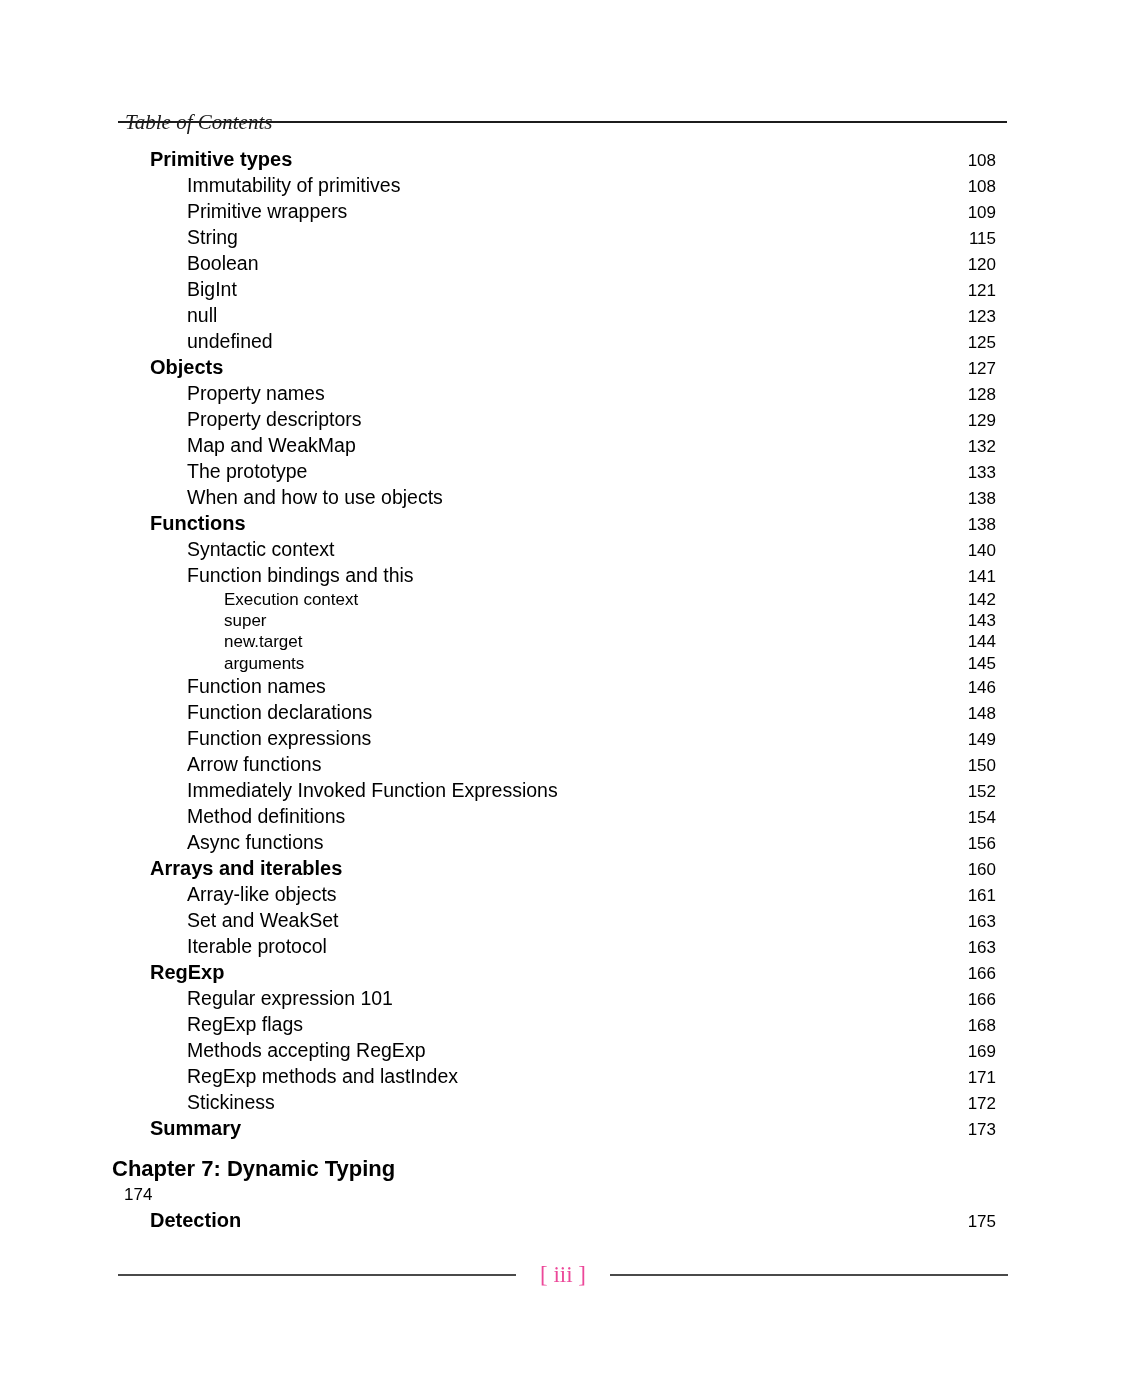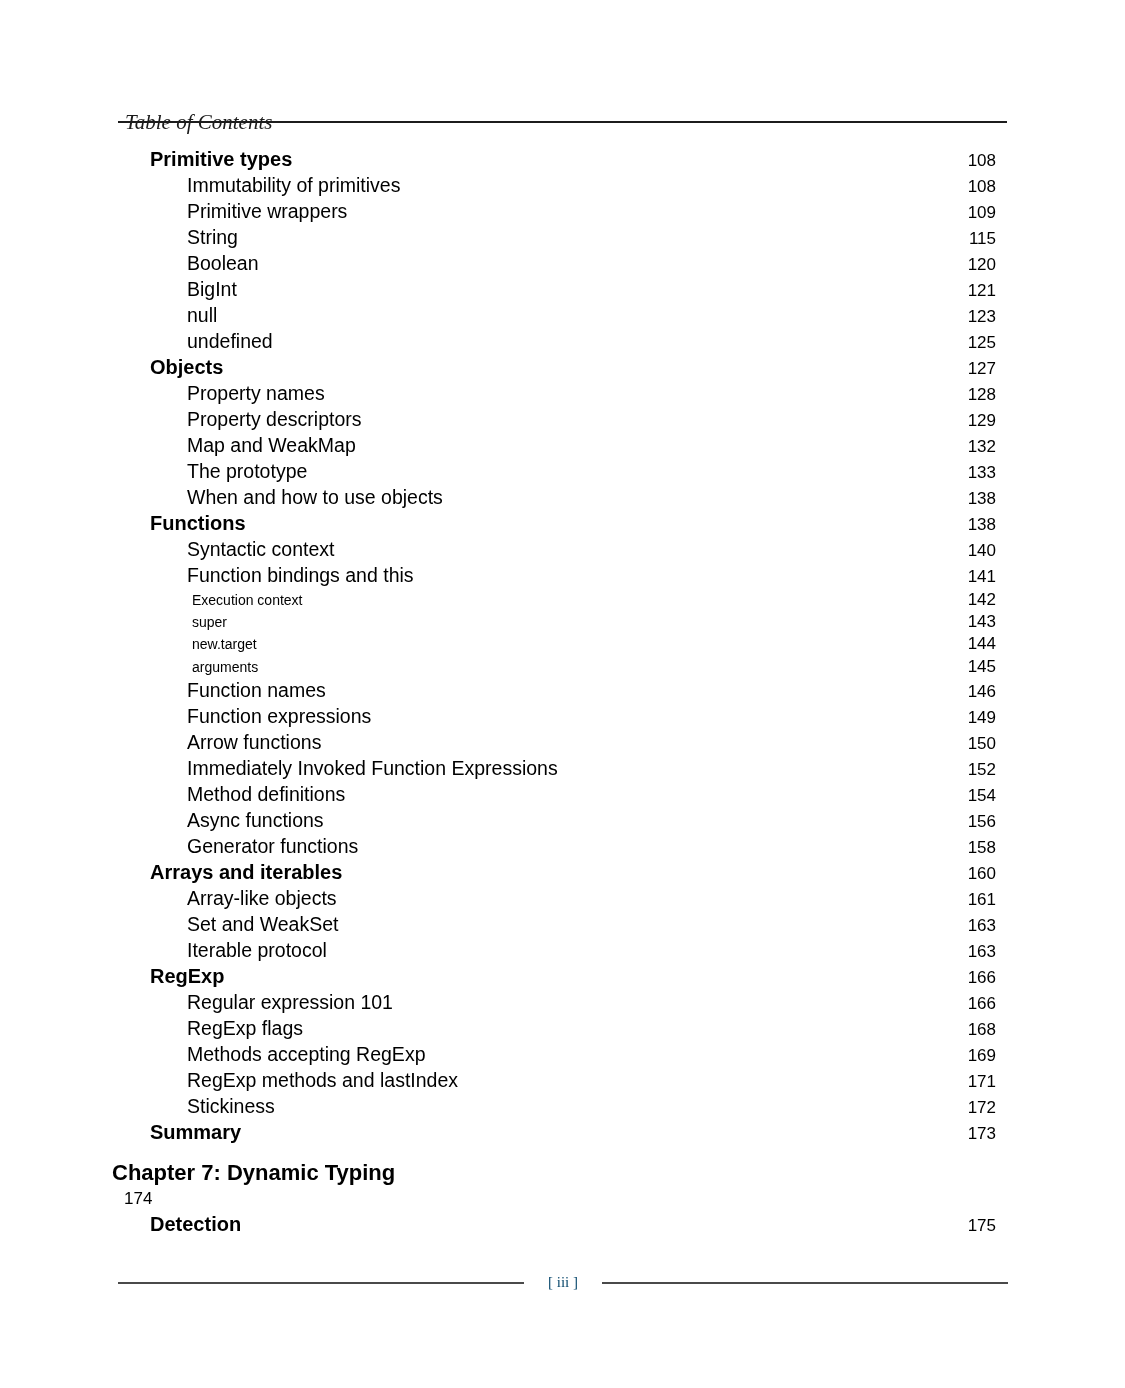--- a/index.html
+++ b/index.html
@@ -63,44 +63,44 @@
     font-weight: bold;
     font-size: 20px;
     margin-left: 38px;
   }
   .lvl-sub .t {
     font-size: 19.5px;
     margin-left: 75px;
   }
   .lvl-sub2 { line-height: 21.2px; }
   .lvl-sub2 .t {
-    font-size: 14px;
-    margin-left: 80px;
+    font-size: 17px;
+    margin-left: 112px;
     text-align: center;
   }
 
   
   .footer {
     position: absolute;
     left: 118px;
     top: 1262px;
     width: 890px;
     display: flex;
     align-items: center;
   }
   .footer-rule {
     flex: 1;
     height: 2px;
     background: #4a4a4a;
   }
   .footer-page-label {
     font-family: "Liberation Serif", serif;
-    font-size: 15px;
-    color: #0c4a6e;
-    margin: 12px 24px;
+    font-size: 23px;
+    color: #ec4899;
+    margin: 0 24px;
     white-space: nowrap;
   }
 </style>
 </head>
 <body>
 
 <div class="page-header-title">Table of Contents</div>
 
 <div class="header-rule"></div>
 
@@ -211,20 +211,24 @@
   <div class="row lvl-sub2">
     <span class="t">arguments</span>
     <span class="pg">145</span>
   </div>
 
   <div class="row lvl-sub">
     <span class="t">Function names</span>
     <span class="pg">146</span>
   </div>
 
+  <div class="row lvl-sub">
+    <span class="t">Function declarations</span>
+    <span class="pg">148</span>
+  </div>
 
   <div class="row lvl-sub">
     <span class="t">Function expressions</span>
     <span class="pg">149</span>
   </div>
 
   <div class="row lvl-sub">
     <span class="t">Arrow functions</span>
     <span class="pg">150</span>
   </div>
@@ -237,24 +241,20 @@
   <div class="row lvl-sub">
     <span class="t">Method definitions</span>
     <span class="pg">154</span>
   </div>
 
   <div class="row lvl-sub">
     <span class="t">Async functions</span>
     <span class="pg">156</span>
   </div>
 
-  <div class="row lvl-sub">
-    <span class="t">Generator functions</span>
-    <span class="pg">158</span>
-  </div>
 
   <div class="row lvl-section">
     <span class="t">Arrays and iterables</span>
     <span class="pg">160</span>
   </div>
 
   <div class="row lvl-sub">
     <span class="t">Array-like objects</span>
     <span class="pg">161</span>
   </div>

